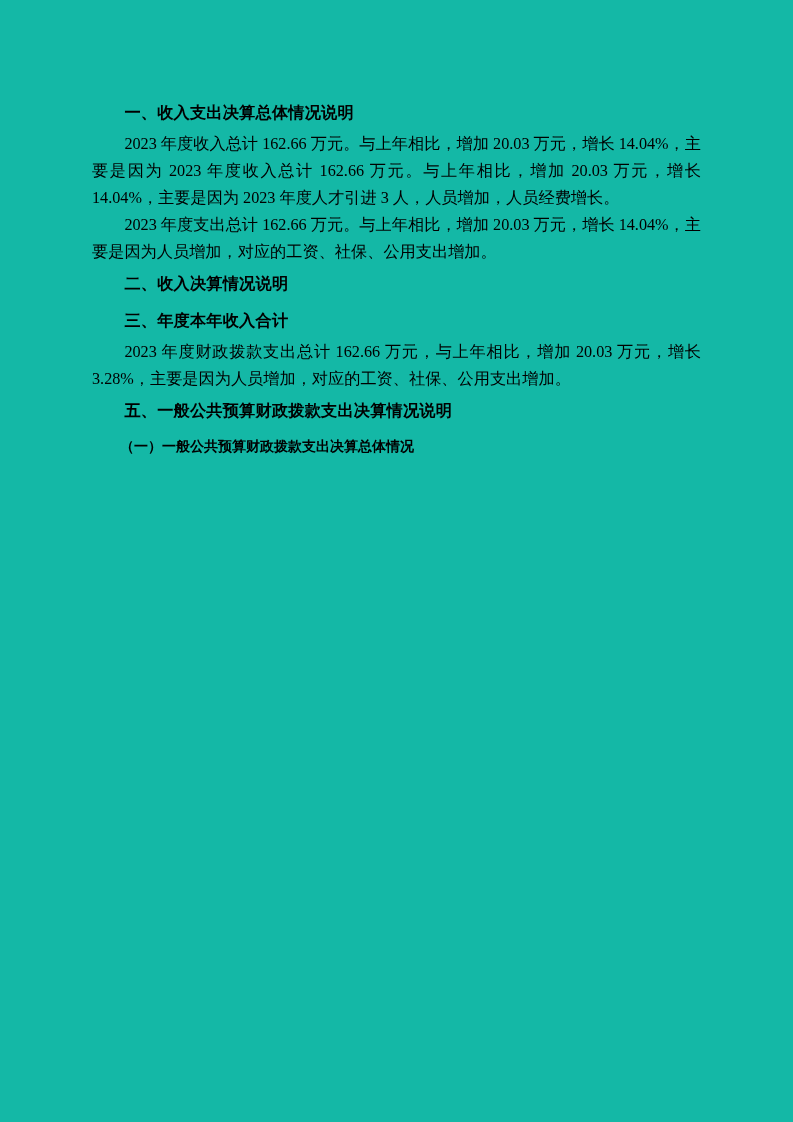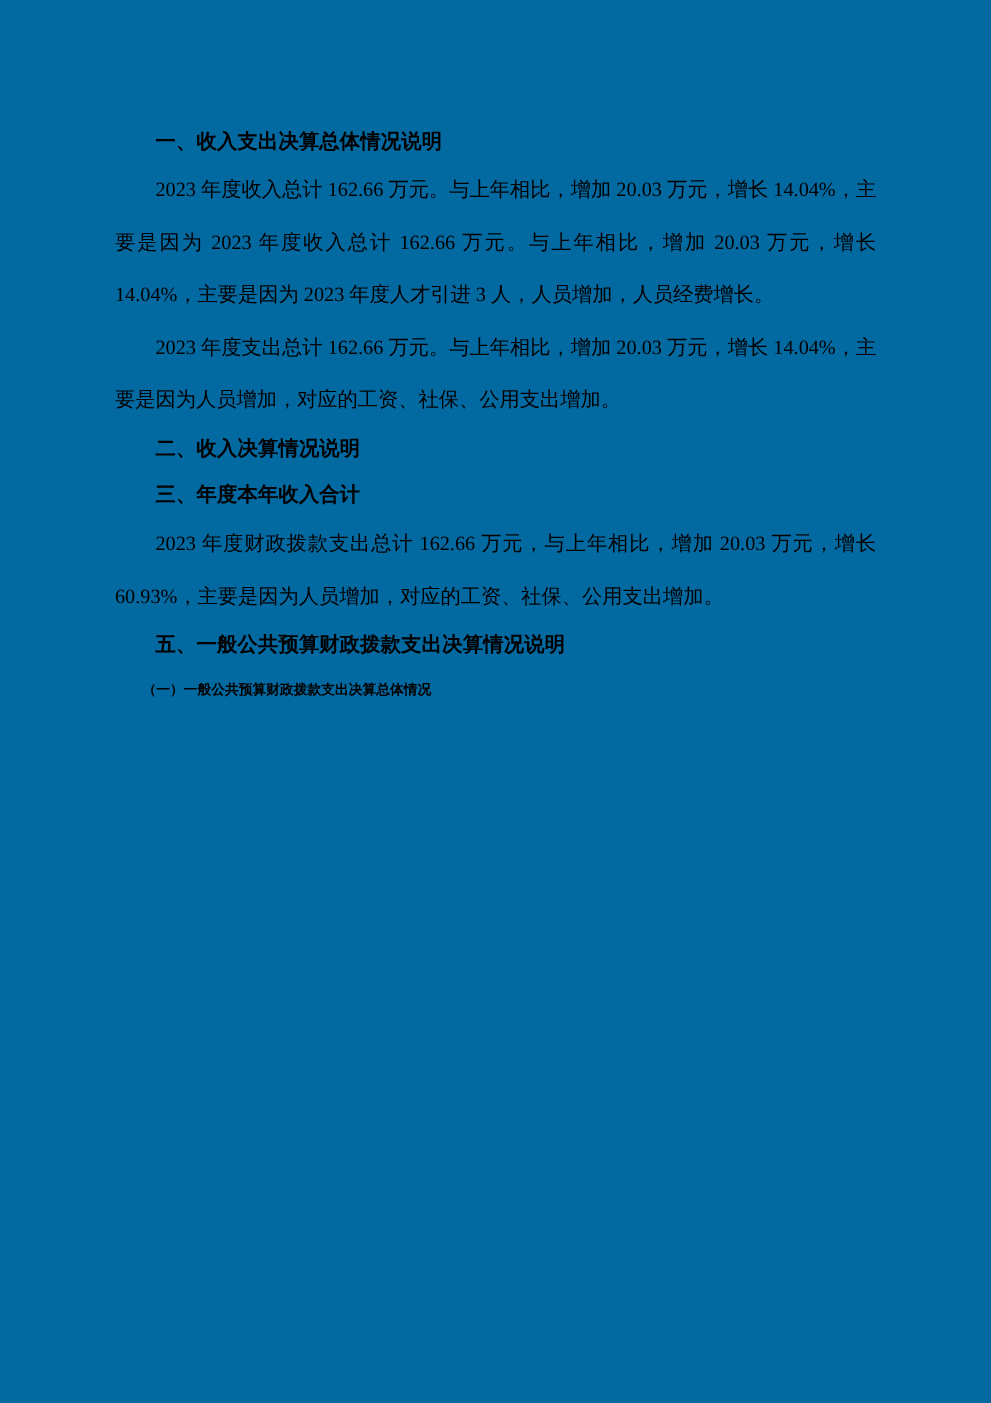--- a/index.html
+++ b/index.html
@@ -13,57 +13,57 @@
     font-family: "Liberation Serif", "DejaVu Serif", serif;
     color: #000000;
     overflow: hidden;
   }
   .page {
     position: relative;
     width: 793px;
     height: 1122px;
     box-sizing: border-box;
     padding: 95px 92px 60px 92px;
-    background: #0369a1;
+    background: #14b8a6;
   }
   .doc-body {
     font-size: 16.2px;
     line-height: 36.3px;
     text-align: justify;
     text-justify: inter-ideograph;
   }
   .heading {
     font-weight: bold;
     text-indent: 2em;
     margin: 0;
     font-size: 16.2px;
     line-height: 36.3px;
     letter-spacing: 0.2px;
   }
   .para {
     margin: 0;
     text-indent: 2em;
     font-size: 16.2px;
-    line-height: 42px;
+    line-height: 27px;
   }
   .sub-heading {
     font-weight: bold;
     text-indent: 2em;
     margin: 0;
-    font-size: 11px;
+    font-size: 14px;
     line-height: 36.3px;
   }
 </style>
 </head>
 <body>
 
 <div class="page">
   <div class="doc-body" id="doc-body">
       <p class="heading">一、收入支出决算总体情况说明</p>
       <p class="para">2023 年度收入总计 162.66 万元。与上年相比，增加 20.03 万元，增长 14.04%，主要是因为 2023 年度收入总计 162.66 万元。与上年相比，增加 20.03 万元，增长 14.04%，主要是因为 2023 年度人才引进 3 人，人员增加，人员经费增长。</p>
       <p class="para">2023 年度支出总计 162.66 万元。与上年相比，增加 20.03 万元，增长 14.04%，主要是因为人员增加，对应的工资、社保、公用支出增加。</p>
       <p class="heading">二、收入决算情况说明</p>
       <p class="heading">三、年度本年收入合计</p>
-      <p class="para">2023 年度财政拨款支出总计 162.66 万元，与上年相比，增加 20.03 万元，增长 60.93%，主要是因为人员增加，对应的工资、社保、公用支出增加。</p>
+      <p class="para">2023 年度财政拨款支出总计 162.66 万元，与上年相比，增加 20.03 万元，增长 3.28%，主要是因为人员增加，对应的工资、社保、公用支出增加。</p>
       <p class="heading">五、一般公共预算财政拨款支出决算情况说明</p>
       <p class="sub-heading">（一）一般公共预算财政拨款支出决算总体情况</p>
     </div>
 </div>
 
 </body></html>

